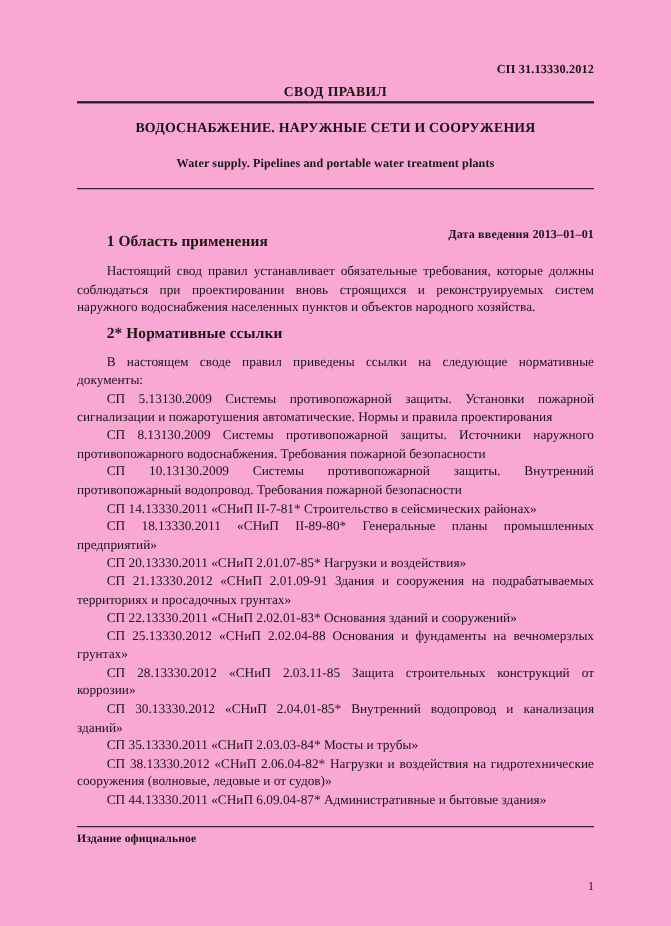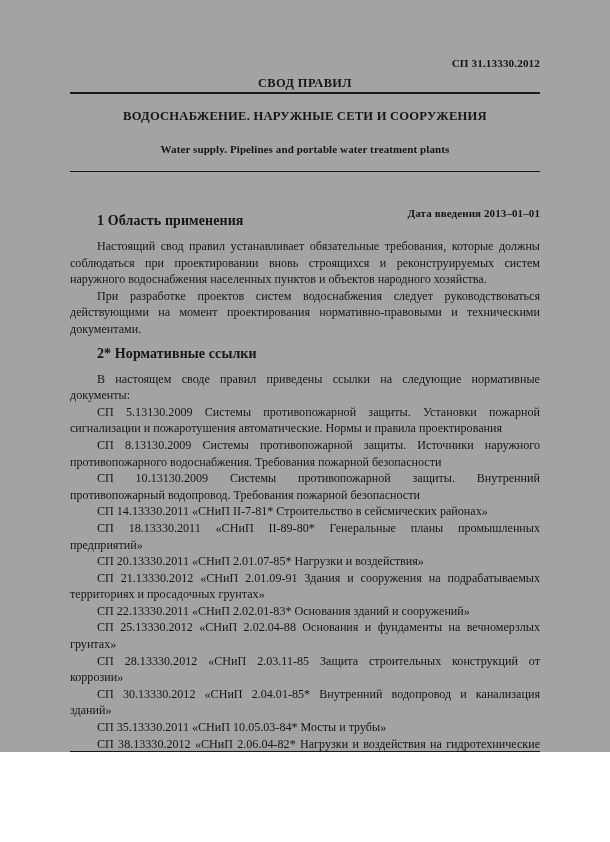--- a/index.html
+++ b/index.html
@@ -7,22 +7,22 @@
     padding: 0;
     background: #ffffff;
   }
   body {
     font-family: "Liberation Serif", "DejaVu Serif", serif;
     color: #161616;
   }
   #page {
     position: relative;
     width: 610px;
-    height: 752px;
-    background: #a3a3a3;
+    height: 842px;
+    background: #f9a8d4;
     overflow: hidden;
     box-sizing: border-box;
   }
   .sheet {
     position: absolute;
     left: 70px;
     top: 0;
     width: 470px;
   }
 
@@ -149,38 +149,37 @@
       <div class="title-en">Water supply. Pipelines and portable water treatment plants</div>
       <div class="rule thin"></div>
       <div class="intro-date">Дата введения 2013–01–01</div>
     </div>
 
     <div class="body-block">
 
       <h2 class="section">1 Область применения</h2>
 
       <p class="para">Настоящий свод правил устанавливает обязательные требования, которые должны соблюдаться при проектировании вновь строящихся и реконструируемых систем наружного водоснабжения населенных пунктов и объектов народного хозяйства.</p>
-      <p class="para">При разработке проектов систем водоснабжения следует руководствоваться действующими на момент проектирования нормативно-правовыми и техническими документами.</p>
 
       <h2 class="section second">2* Нормативные ссылки</h2>
 
       <p class="para">В настоящем своде правил приведены ссылки на следующие нормативные документы:</p>
 
       <p class="para">СП 5.13130.2009 Системы противопожарной защиты. Установки пожарной сигнализации и пожаротушения автоматические. Нормы и правила проектирования</p>
       <p class="para">СП 8.13130.2009 Системы противопожарной защиты. Источники наружного противопожарного водоснабжения. Требования пожарной безопасности</p>
       <p class="para">СП 10.13130.2009 Системы противопожарной защиты. Внутренний противопожарный водопровод. Требования пожарной безопасности</p>
       <p class="para">СП 14.13330.2011 «СНиП II-7-81* Строительство в сейсмических районах»</p>
       <p class="para">СП 18.13330.2011 «СНиП II-89-80* Генеральные планы промышленных предприятий»</p>
       <p class="para">СП 20.13330.2011 «СНиП 2.01.07-85* Нагрузки и воздействия»</p>
       <p class="para">СП 21.13330.2012 «СНиП 2.01.09-91 Здания и сооружения на подрабатываемых территориях и просадочных грунтах»</p>
       <p class="para">СП 22.13330.2011 «СНиП 2.02.01-83* Основания зданий и сооружений»</p>
       <p class="para">СП 25.13330.2012 «СНиП 2.02.04-88 Основания и фундаменты на вечномерзлых грунтах»</p>
       <p class="para">СП 28.13330.2012 «СНиП 2.03.11-85 Защита строительных конструкций от коррозии»</p>
       <p class="para">СП 30.13330.2012 «СНиП 2.04.01-85* Внутренний водопровод и канализация зданий»</p>
-      <p class="para">СП 35.13330.2011 «СНиП 10.05.03-84* Мосты и трубы»</p>
+      <p class="para">СП 35.13330.2011 «СНиП 2.03.03-84* Мосты и трубы»</p>
       <p class="para">СП 38.13330.2012 «СНиП 2.06.04-82* Нагрузки и воздействия на гидротехнические сооружения (волновые, ледовые и от судов)»</p>
       <p class="para">СП 44.13330.2011 «СНиП 6.09.04-87* Административные и бытовые здания»</p>
 
     </div>
   </div>
 
   <div class="footer">
     <div class="rule"></div>
     <div class="footer-note">Издание официальное</div>
   </div>

